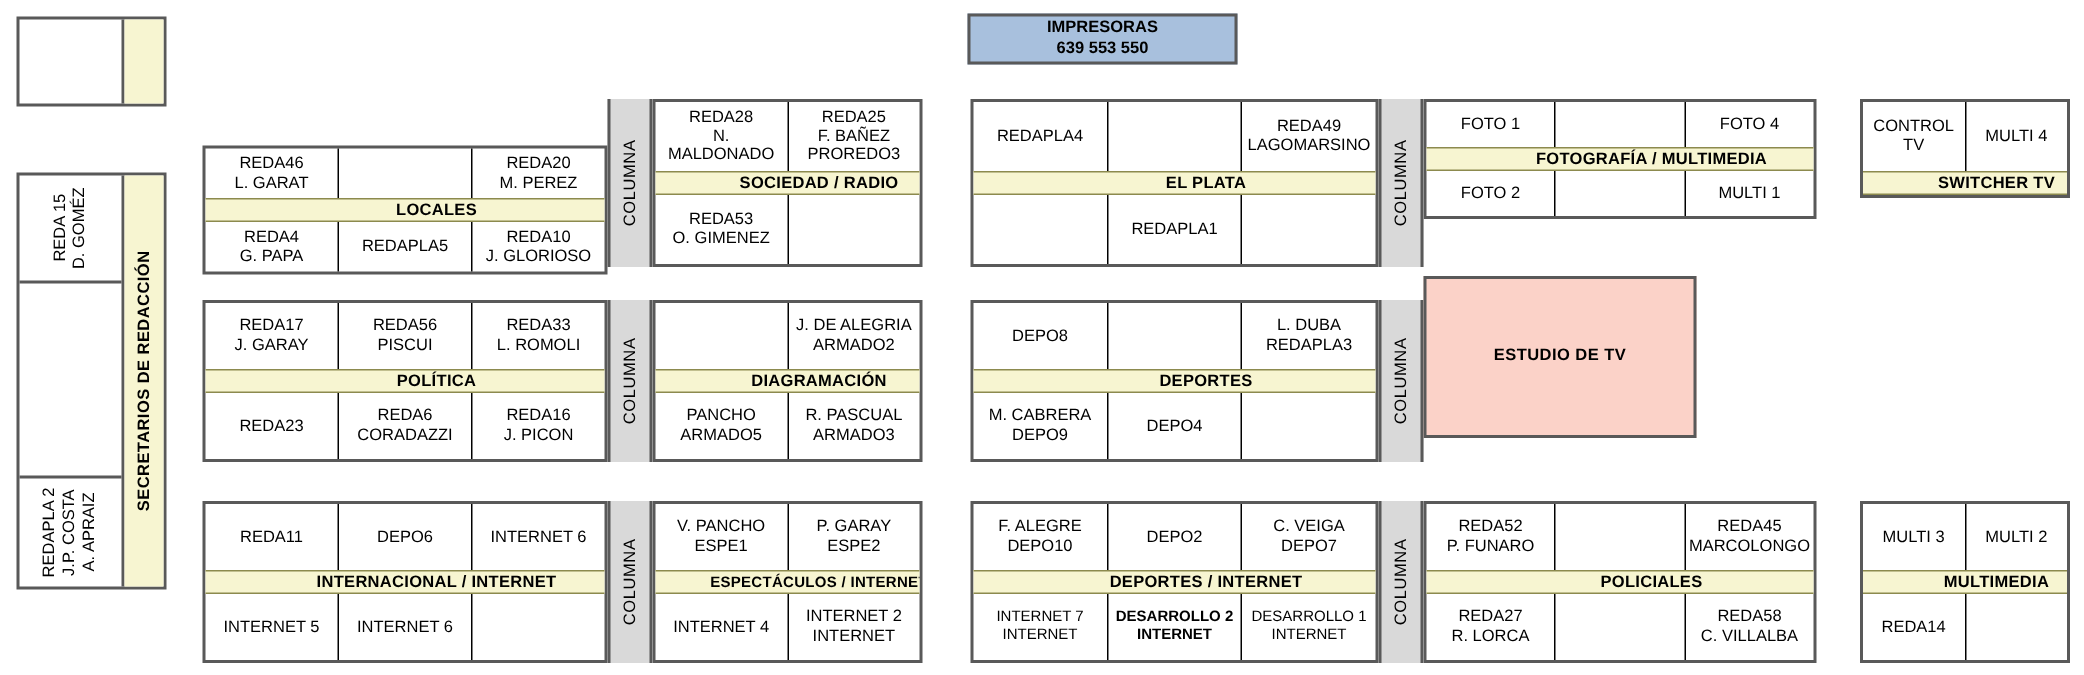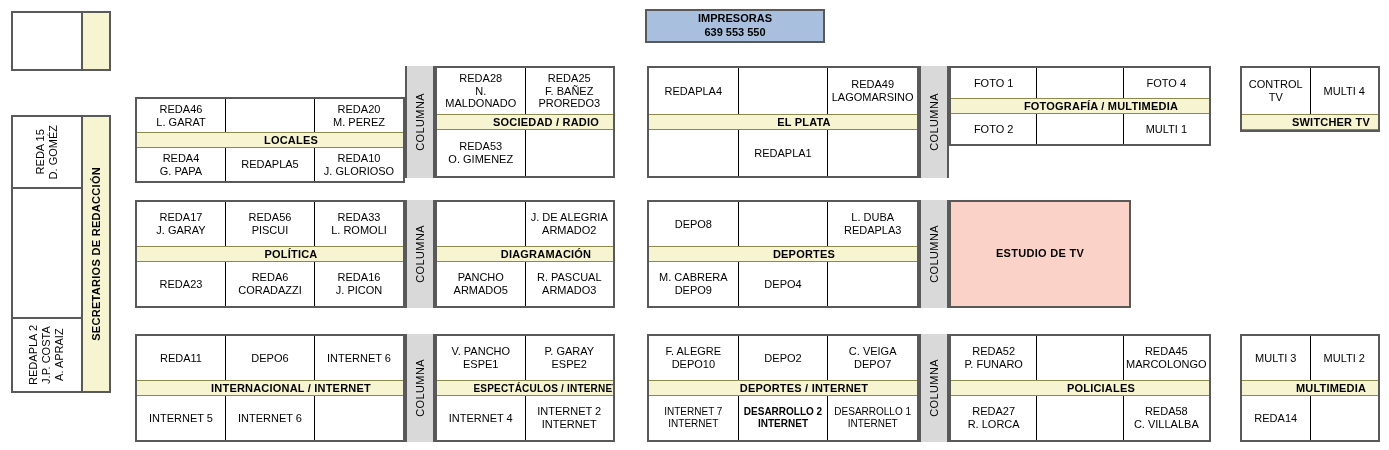--- a/index.html
+++ b/index.html
@@ -322,21 +322,21 @@
 DEPO9</div>
     <div class="cell">DEPO4</div>
     <div class="cell"></div>
   </div>
 </div>
 
 <div class="columna" style="left:919px; top:200px; width:30px; height:108px;">
   <span>COLUMNA</span>
 </div>
 
-<div class="plainbox studio" style="left:949px; top:200px; width:182px; height:108px;">
+<div class="plainbox studio" style="left:949px; top:184px; width:182px; height:108px;">
   <span>ESTUDIO DE TV</span>
 </div>
 
 <div class="pod" style="left:135px; top:334px; width:270px; height:108px;">
   <div class="pod-row">
     <div class="cell">REDA11</div>
     <div class="cell">DEPO6</div>
     <div class="cell">INTERNET 6</div>
   </div>
   <div class="band">INTERNACIONAL / INTERNET</div>

